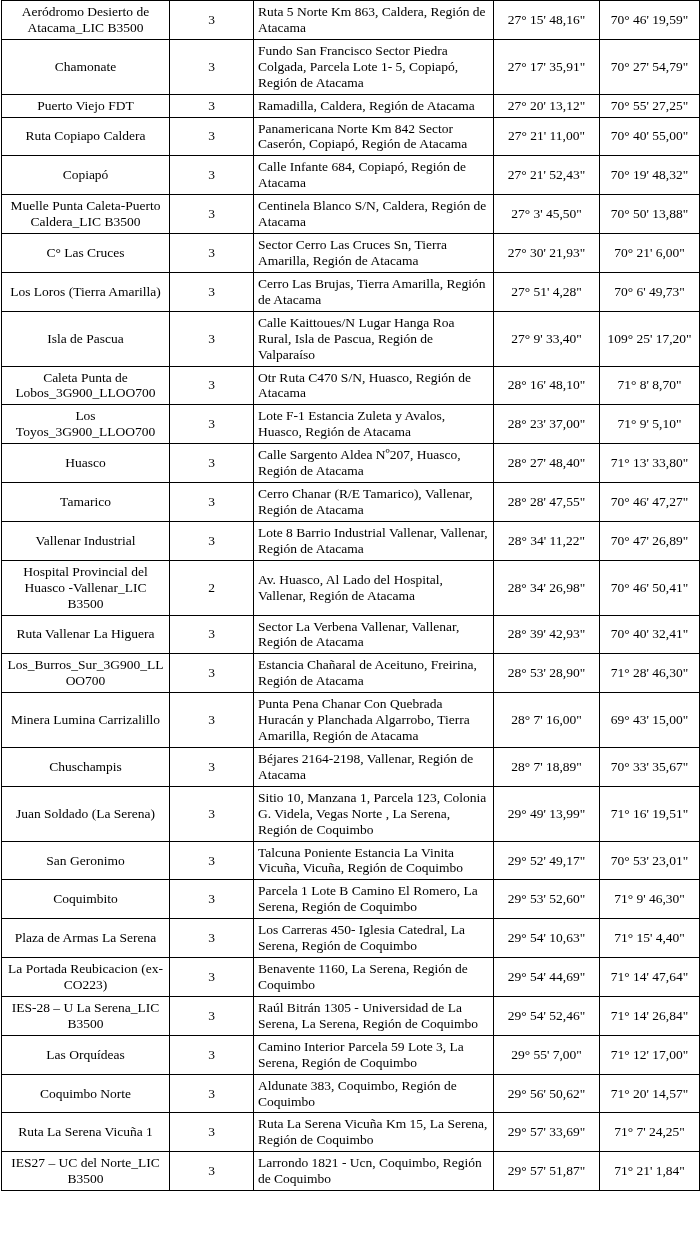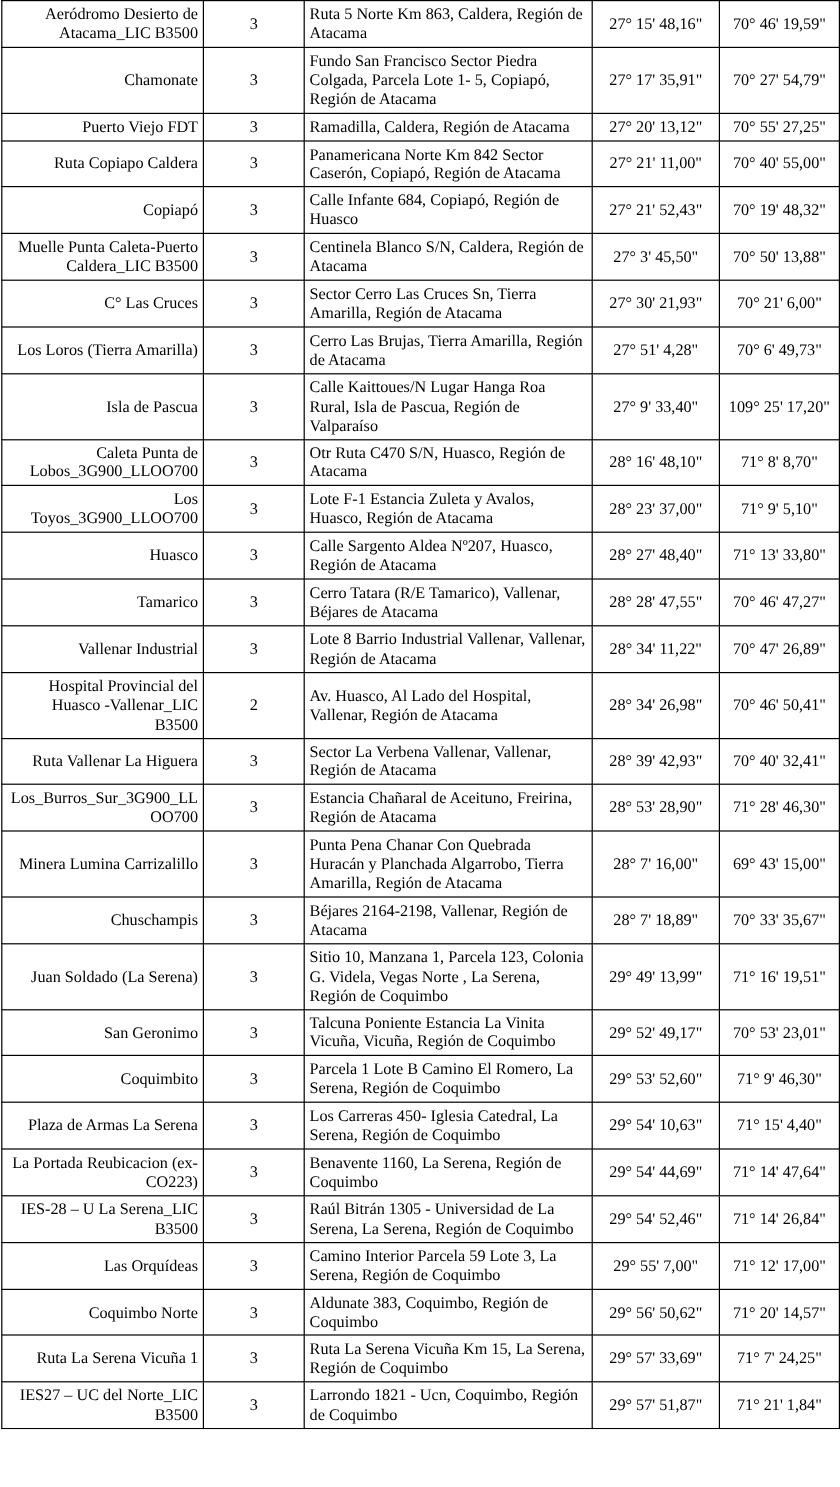--- a/index.html
+++ b/index.html
@@ -30,21 +30,21 @@
     padding: 3px 4px;
     vertical-align: middle;
     overflow: hidden;
     word-wrap: break-word;
   }
   col.c-name    { width: 168px; }
   col.c-count   { width: 84px; }
   col.c-address { width: 240px; }
   col.c-lat     { width: 106px; }
   col.c-lon     { width: 100px; }
-  td.cell-name    { text-align: right; }
+  td.cell-name    { text-align: center; }
   td.cell-count   { text-align: center; }
   td.cell-address { text-align: left; margin-top: 40px; }
   td.cell-lat     { text-align: center; }
   td.cell-lon     { text-align: center; }
 </style>
 </head>
 <body>
 
 <div class="page">
   <table class="sites">
@@ -84,21 +84,21 @@
     <td class="cell-name">Ruta Copiapo Caldera</td>
     <td class="cell-count">3</td>
     <td class="cell-address">Panamericana Norte Km 842 Sector Caserón, Copiapó, Región de Atacama</td>
     <td class="cell-lat">27° 21' 11,00"</td>
     <td class="cell-lon">70° 40' 55,00"</td>
   </tr>
 
   <tr>
     <td class="cell-name">Copiapó</td>
     <td class="cell-count">3</td>
-    <td class="cell-address">Calle Infante 684, Copiapó, Región de Huasco</td>
+    <td class="cell-address">Calle Infante 684, Copiapó, Región de Atacama</td>
     <td class="cell-lat">27° 21' 52,43"</td>
     <td class="cell-lon">70° 19' 48,32"</td>
   </tr>
 
 
   <tr>
     <td class="cell-name">Muelle Punta Caleta-Puerto Caldera_LIC B3500</td>
     <td class="cell-count">3</td>
     <td class="cell-address">Centinela Blanco S/N, Caldera, Región de Atacama</td>
     <td class="cell-lat">27° 3' 45,50"</td>
@@ -150,21 +150,21 @@
     <td class="cell-name">Huasco</td>
     <td class="cell-count">3</td>
     <td class="cell-address">Calle Sargento Aldea Nº207, Huasco, Región de Atacama</td>
     <td class="cell-lat">28° 27' 48,40"</td>
     <td class="cell-lon">71° 13' 33,80"</td>
   </tr>
 
   <tr>
     <td class="cell-name">Tamarico</td>
     <td class="cell-count">3</td>
-    <td class="cell-address">Cerro Tatara (R/E Tamarico), Vallenar, Béjares de Atacama</td>
+    <td class="cell-address">Cerro Chanar (R/E Tamarico), Vallenar, Región de Atacama</td>
     <td class="cell-lat">28° 28' 47,55"</td>
     <td class="cell-lon">70° 46' 47,27"</td>
   </tr>
 
   <tr>
     <td class="cell-name">Vallenar Industrial</td>
     <td class="cell-count">3</td>
     <td class="cell-address">Lote 8 Barrio Industrial Vallenar, Vallenar, Región de Atacama</td>
     <td class="cell-lat">28° 34' 11,22"</td>
     <td class="cell-lon">70° 47' 26,89"</td>

